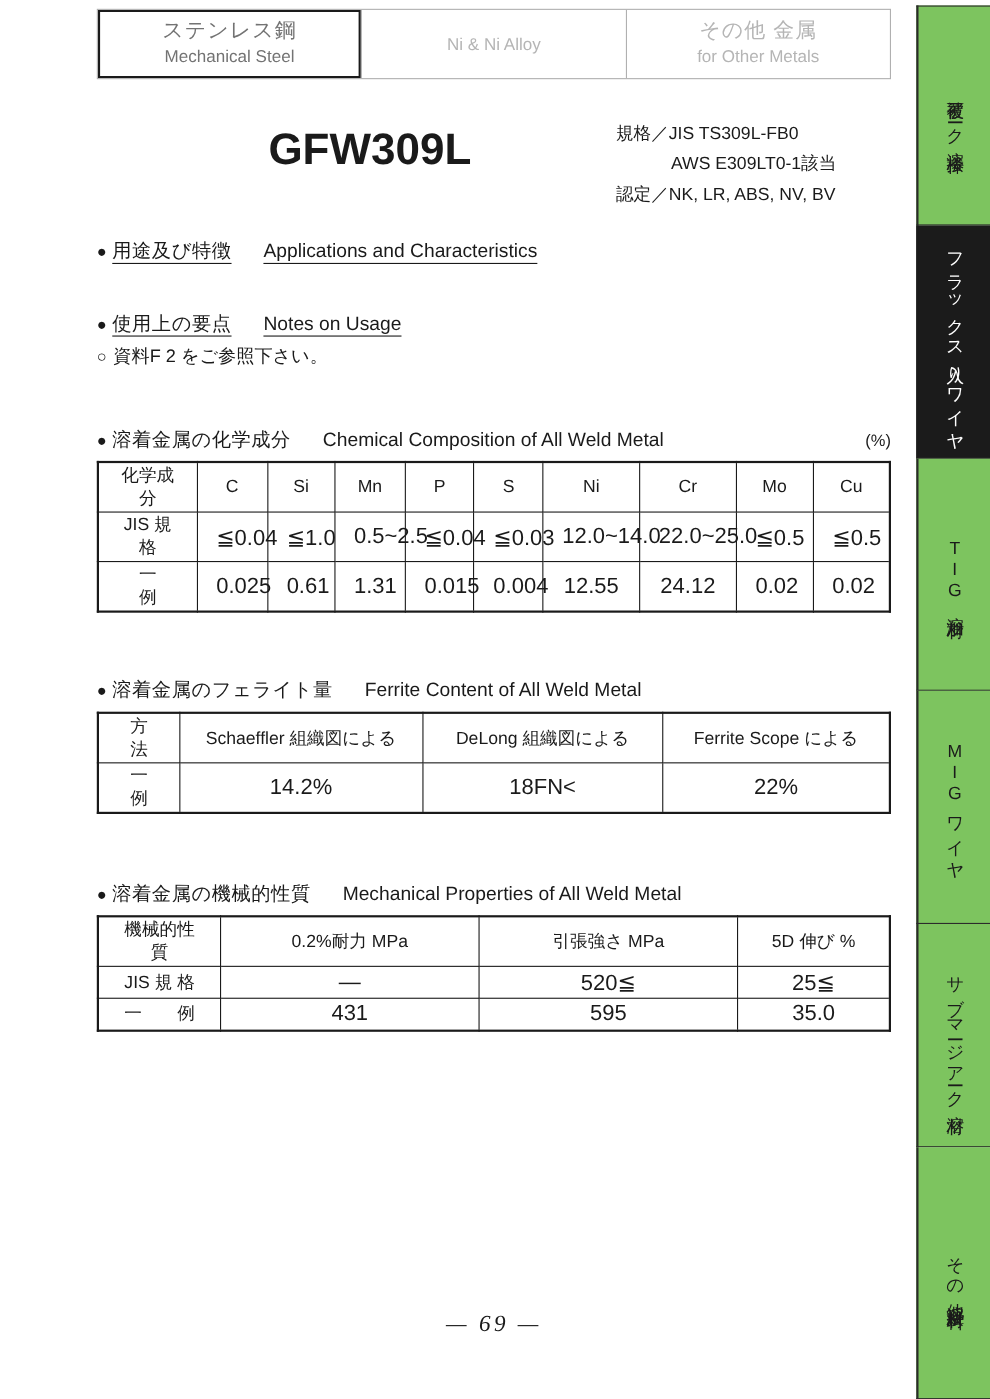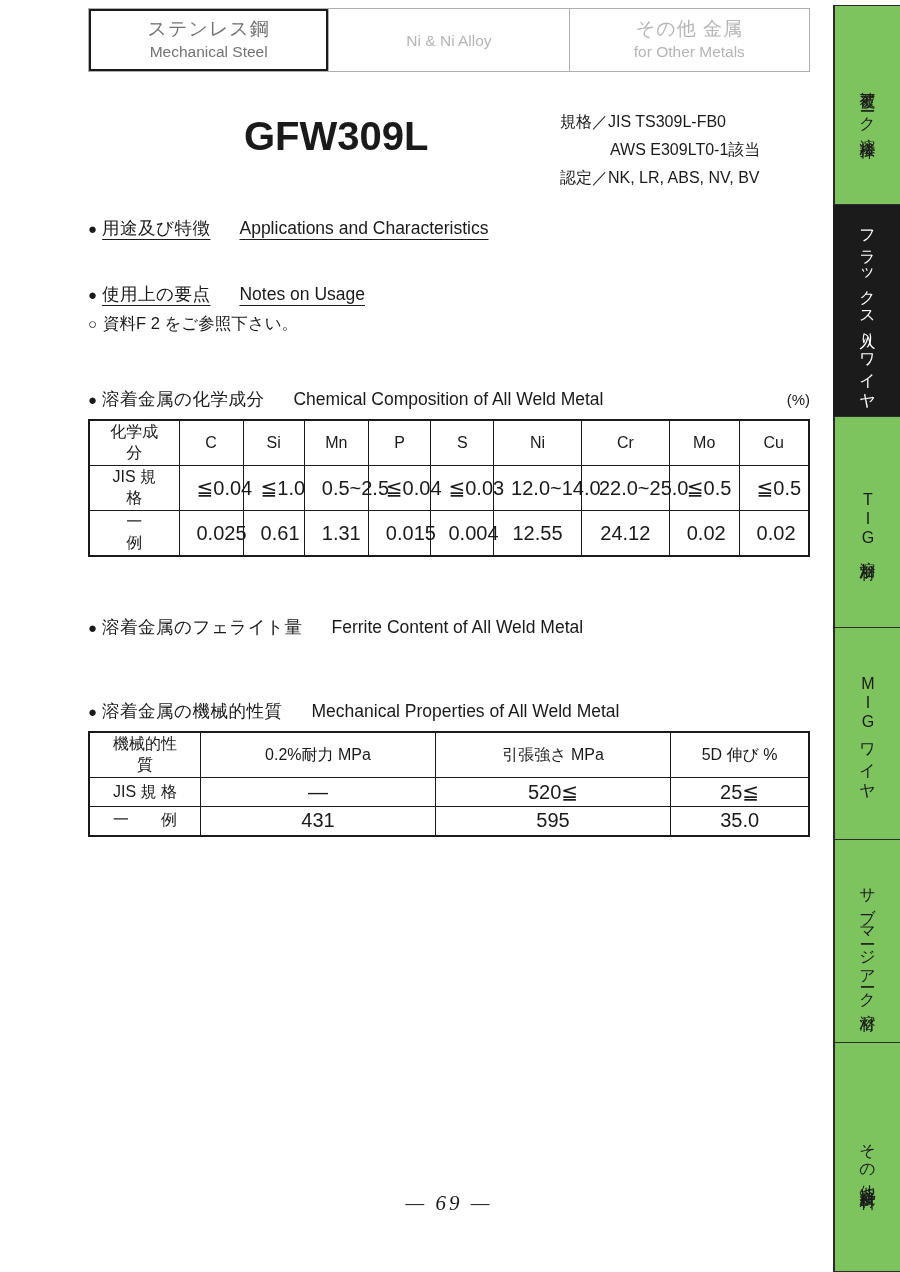--- a/index.html
+++ b/index.html
@@ -167,20 +167,42 @@
         <td>0.02</td>
         <td>0.02</td>
       </tr>
     </tbody>
       </table>
 
     <div class="sec-head ferrite-head">
       <span class="bullet">●</span>
       <span class="titles"><span class="jp">溶着金属のフェライト量</span><span class="en">Ferrite Content of All Weld Metal</span></span>
     </div>
+    <table>
+      <colgroup>
+        <col style="width:10.3%">
+          <col style="width:30.7%">
+          <col style="width:30.3%">
+          <col style="width:28.7%">
+      </colgroup>
+      <tbody>
+          <tr>
+        <th class="lblcol">方　法</th>
+        <th>Schaeffler 組織図による</th>
+        <th>DeLong 組織図による</th>
+        <th>Ferrite Scope による</th>
+      </tr>
+      <tr>
+        <td class="lblcol">一　例</td>
+        <td>14.2%</td>
+        <td>18FN&lt;</td>
+        <td>22%</td>
+      </tr>
+    </tbody>
+      </table>
 
     <div class="sec-head mech-head">
       <span class="bullet">●</span>
       <span class="titles"><span class="jp">溶着金属の機械的性質</span><span class="en">Mechanical Properties of All Weld Metal</span></span>
     </div>
     <table>
       <colgroup>
         <col style="width:15.5%">
           <col style="width:32.6%">
           <col style="width:32.7%">

